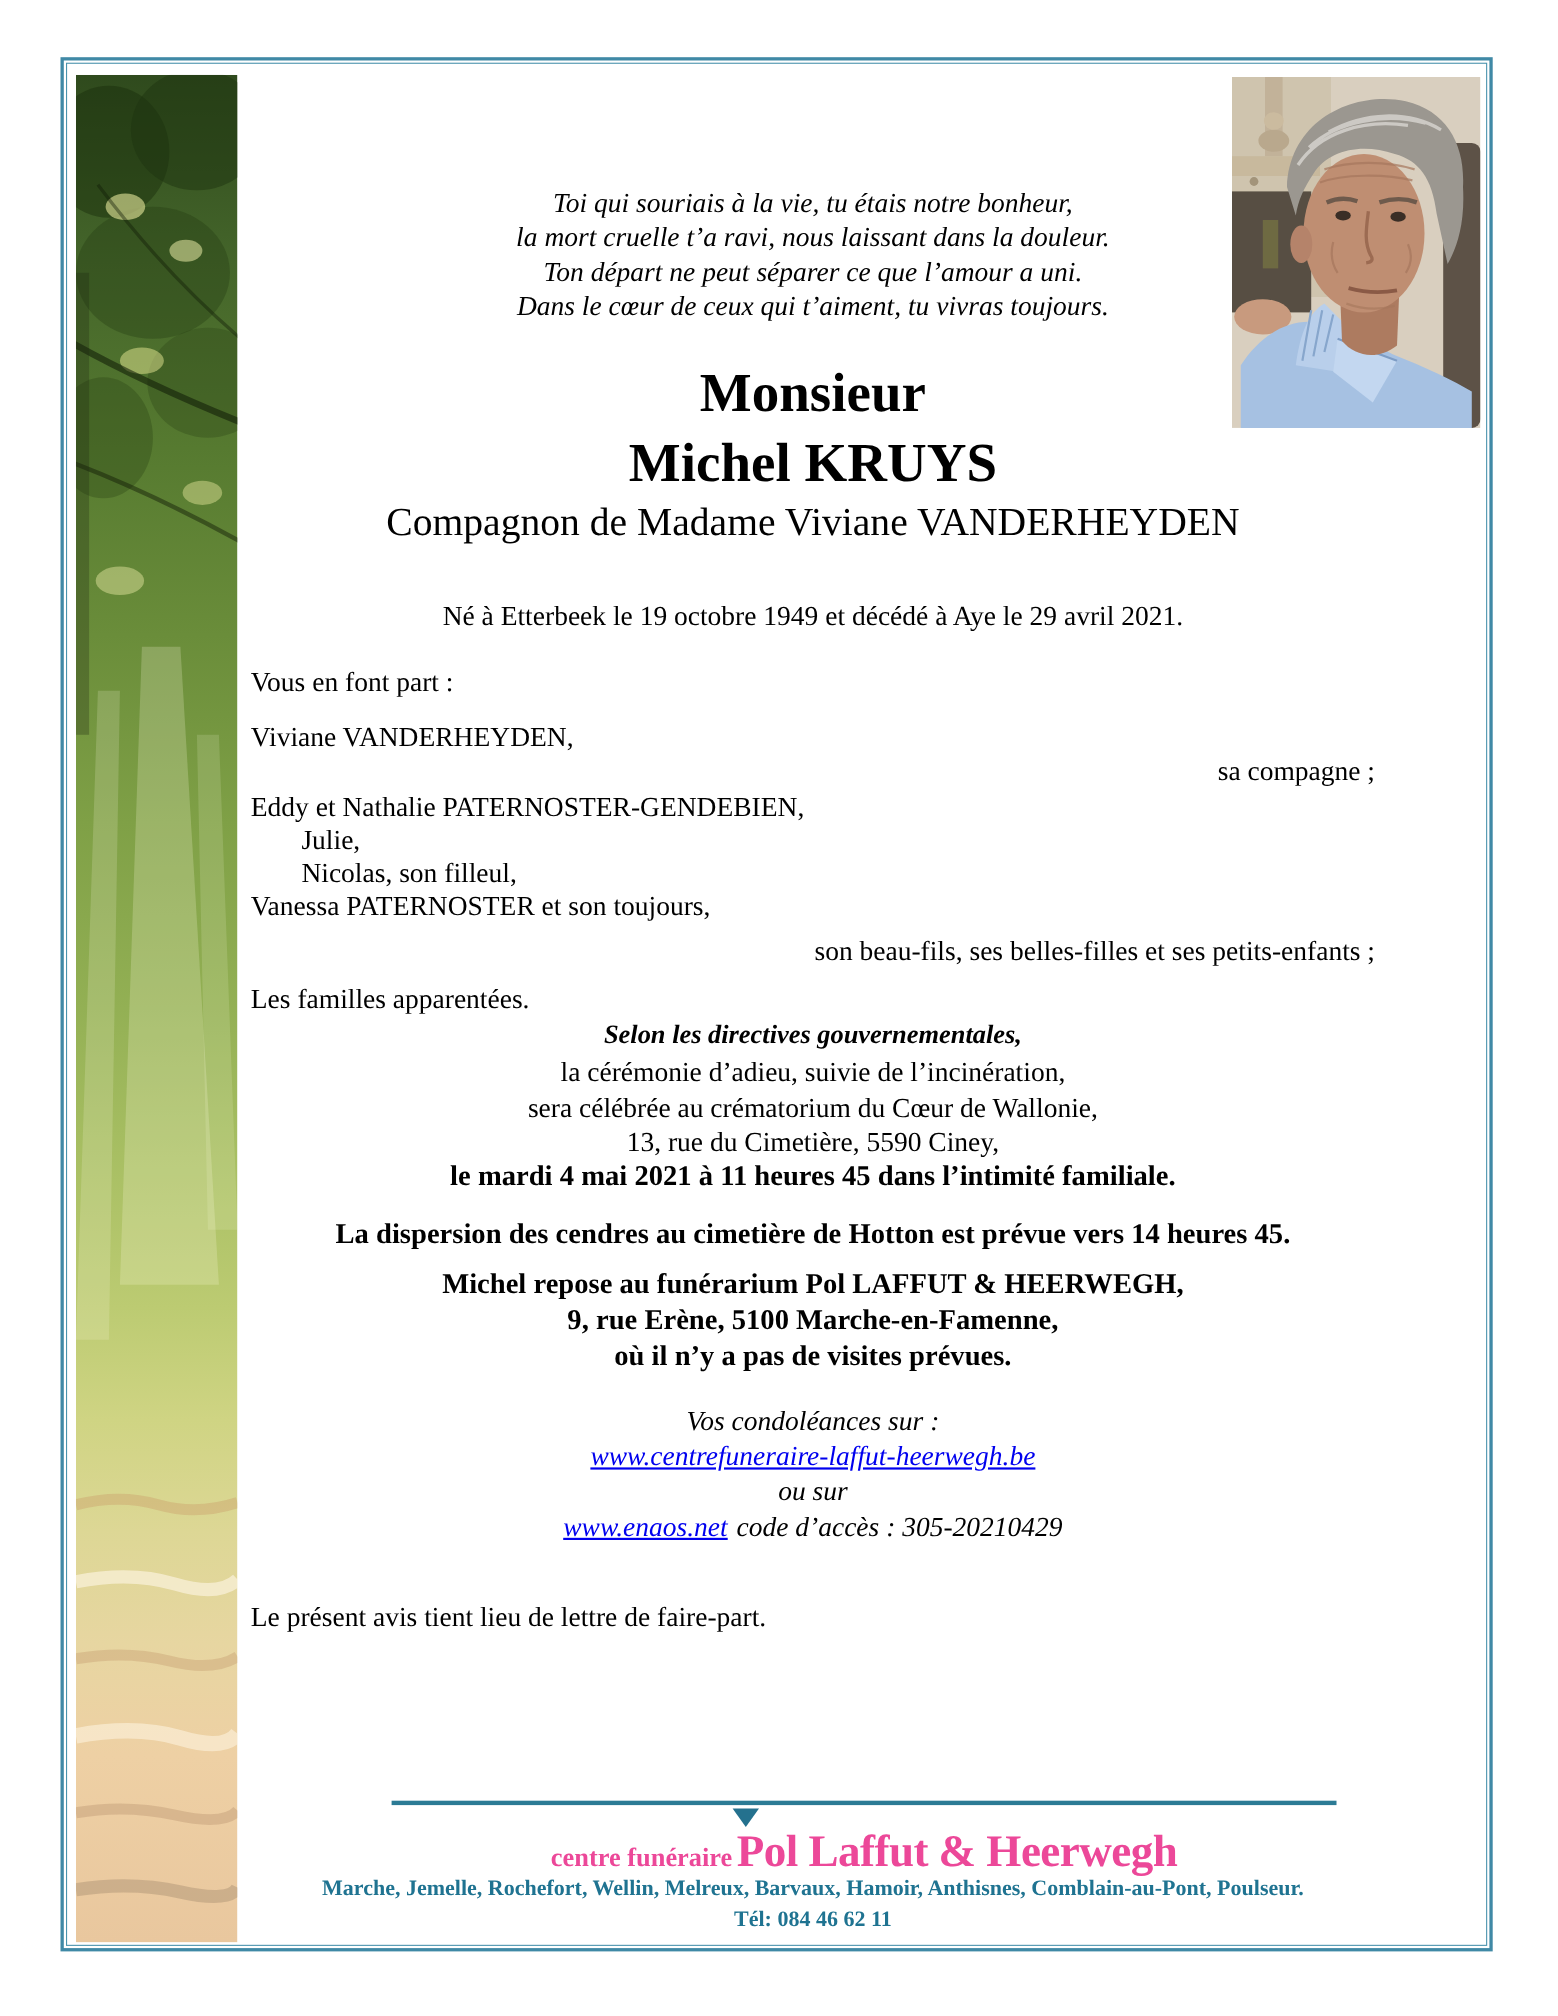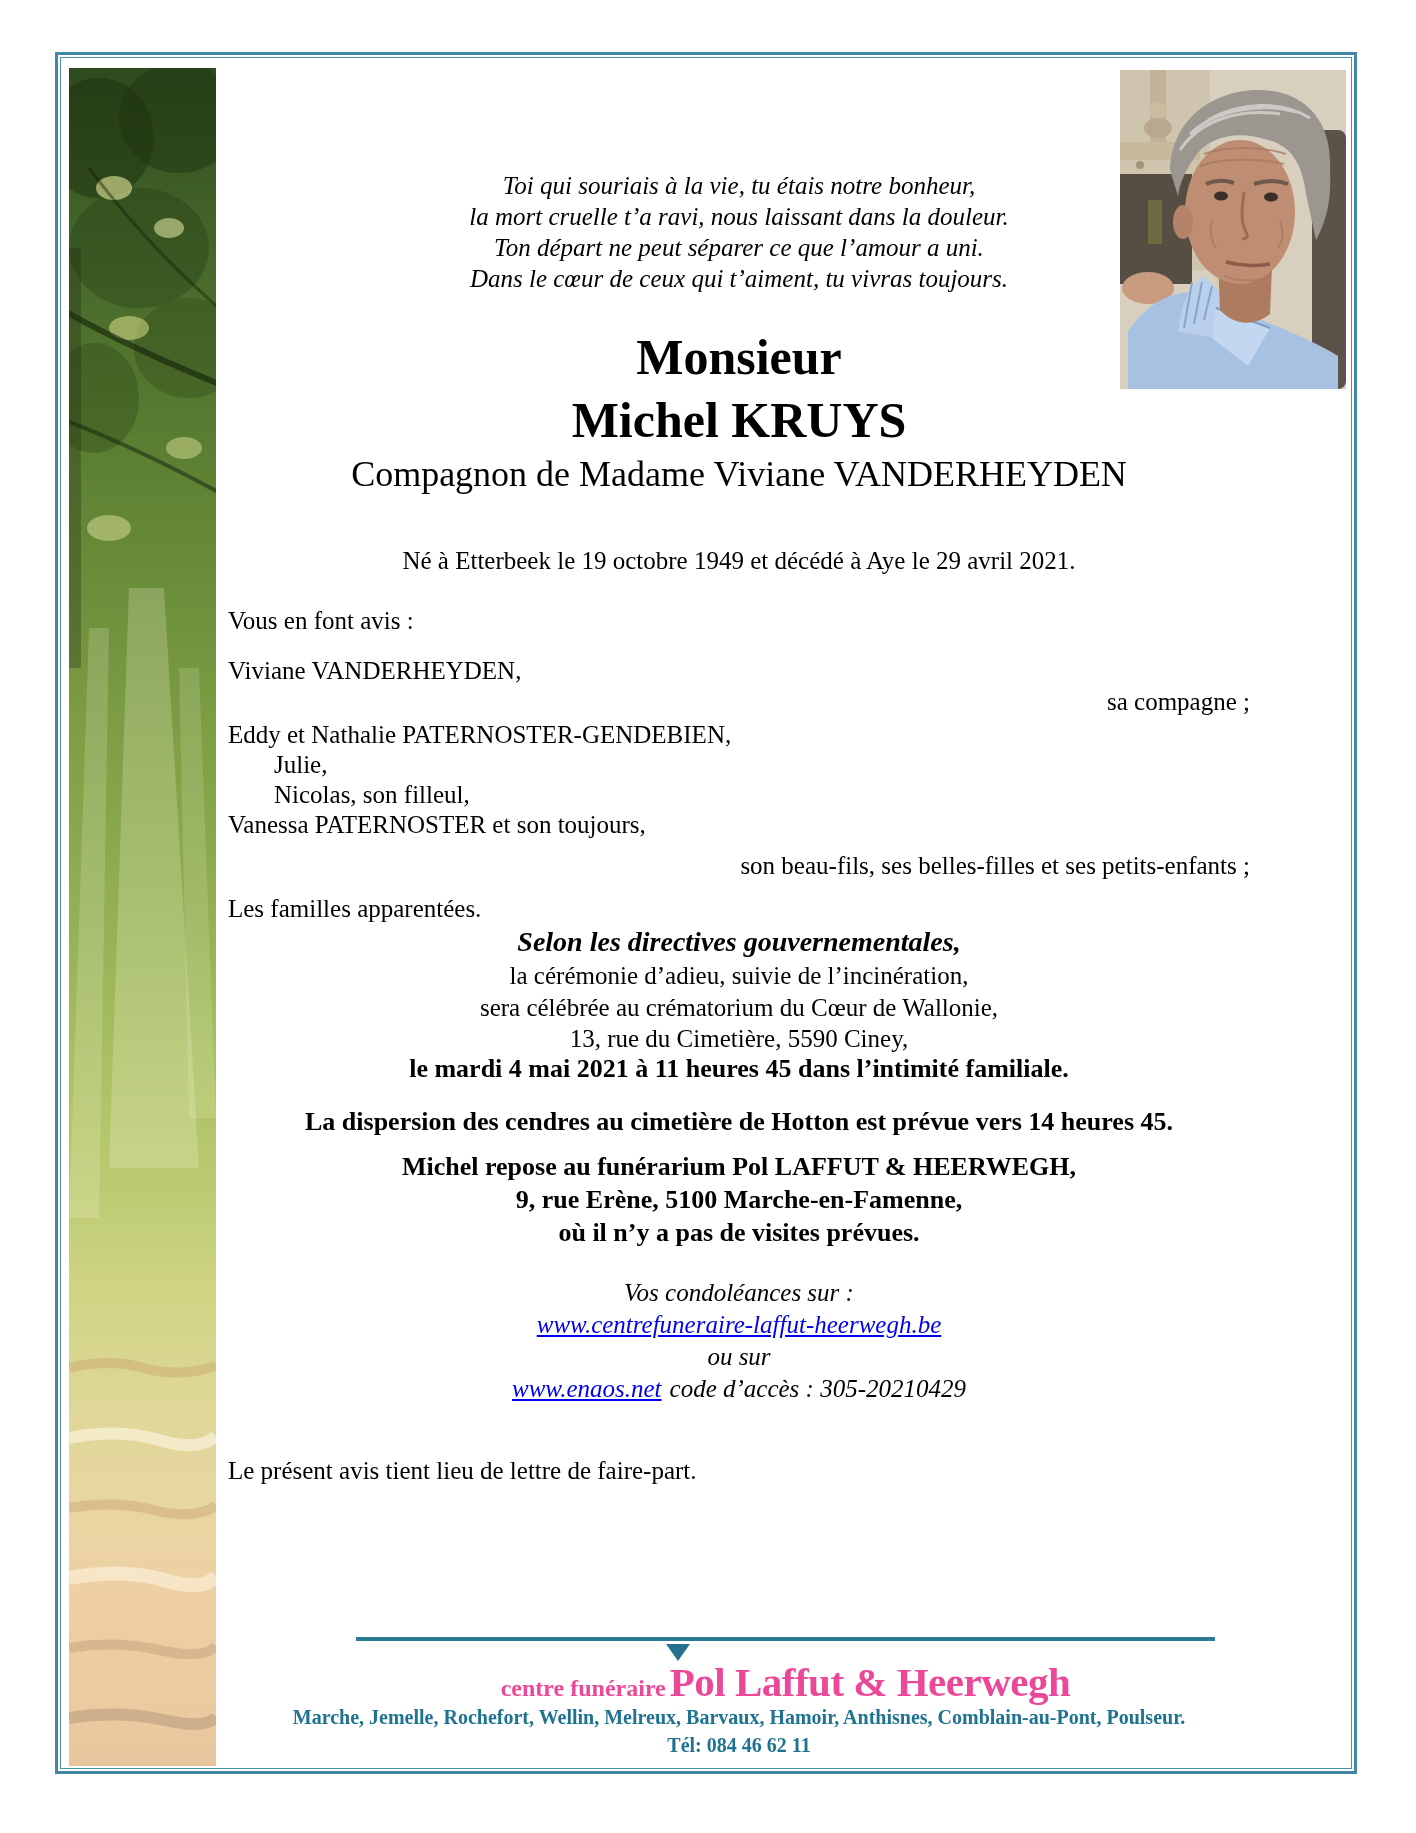--- a/index.html
+++ b/index.html
@@ -22,21 +22,21 @@
   .col{left:228px;width:1022px;}
   .center{text-align:center;}
   .right{text-align:right;}
   .poem{font-style:italic;font-size:25px;line-height:31px;}
   .titles{font-weight:bold;font-size:50px;line-height:63px;}
   .subtitle{font-size:36px;line-height:40px;}
   .body25{font-size:25px;line-height:31px;margin-top:28px;}
   .body25 .indent{padding-left:46px;}
   .ital{}
   .bold26{font-size:26px;font-weight:bold;line-height:33px;}
-  .directive{font-size:28px;font-weight:bold;font-style:italic;line-height:33px;}
+  .directive{font-size:24px;font-weight:bold;font-style:italic;line-height:33px;}
   .cer-lines{font-size:25px;line-height:31.5px;}
   .cond{font-style:italic;font-size:25px;line-height:32px;}
   .cond a{color:#0000EE;text-decoration:underline;}
   .access{margin-left:8px;}
 
   
   .footer-rule{left:356px;top:1637px;width:859px;height:4px;background:#2c7b95;}
   .brand-row{left:356px;top:1658px;width:859px;display:flex;justify-content:center;
              align-items:baseline;gap:4px;
              font-family:Liberation Serif, serif;color:#ec4899;}
@@ -147,21 +147,21 @@
     <div>Dans le cœur de ceux qui t’aiment, tu vivras toujours.</div>
   </div>
 
   <div class="abs col center titles" style="top:326px">
     <div>Monsieur</div>
     <div>Michel KRUYS</div>
   </div>
   <div class="abs col center subtitle" style="top:454px">Compagnon de Madame Viviane VANDERHEYDEN</div>
   <div class="abs col center body25" style="top:517px">Né à Etterbeek le 19 octobre 1949 et décédé à Aye le 29 avril 2021.</div>
 
-  <div class="abs col body25" style="top:577px">Vous en font avis :</div>
+  <div class="abs col body25" style="top:577px">Vous en font part :</div>
   <div class="abs col body25" style="top:627px">Viviane VANDERHEYDEN,</div>
   <div class="abs col right body25 ital" style="top:658px">sa compagne ;</div>
 
   <div class="abs col body25" style="top:692px;line-height:30px">
     <div>Eddy et Nathalie PATERNOSTER-GENDEBIEN,</div>
     <div class="indent">Julie,</div>
     <div class="indent">Nicolas, son filleul,</div>
     <div>Vanessa PATERNOSTER et son toujours,</div>
   </div>
   <div class="abs col right body25 ital" style="top:822px">son beau-fils, ses belles-filles et ses petits-enfants ;</div>

